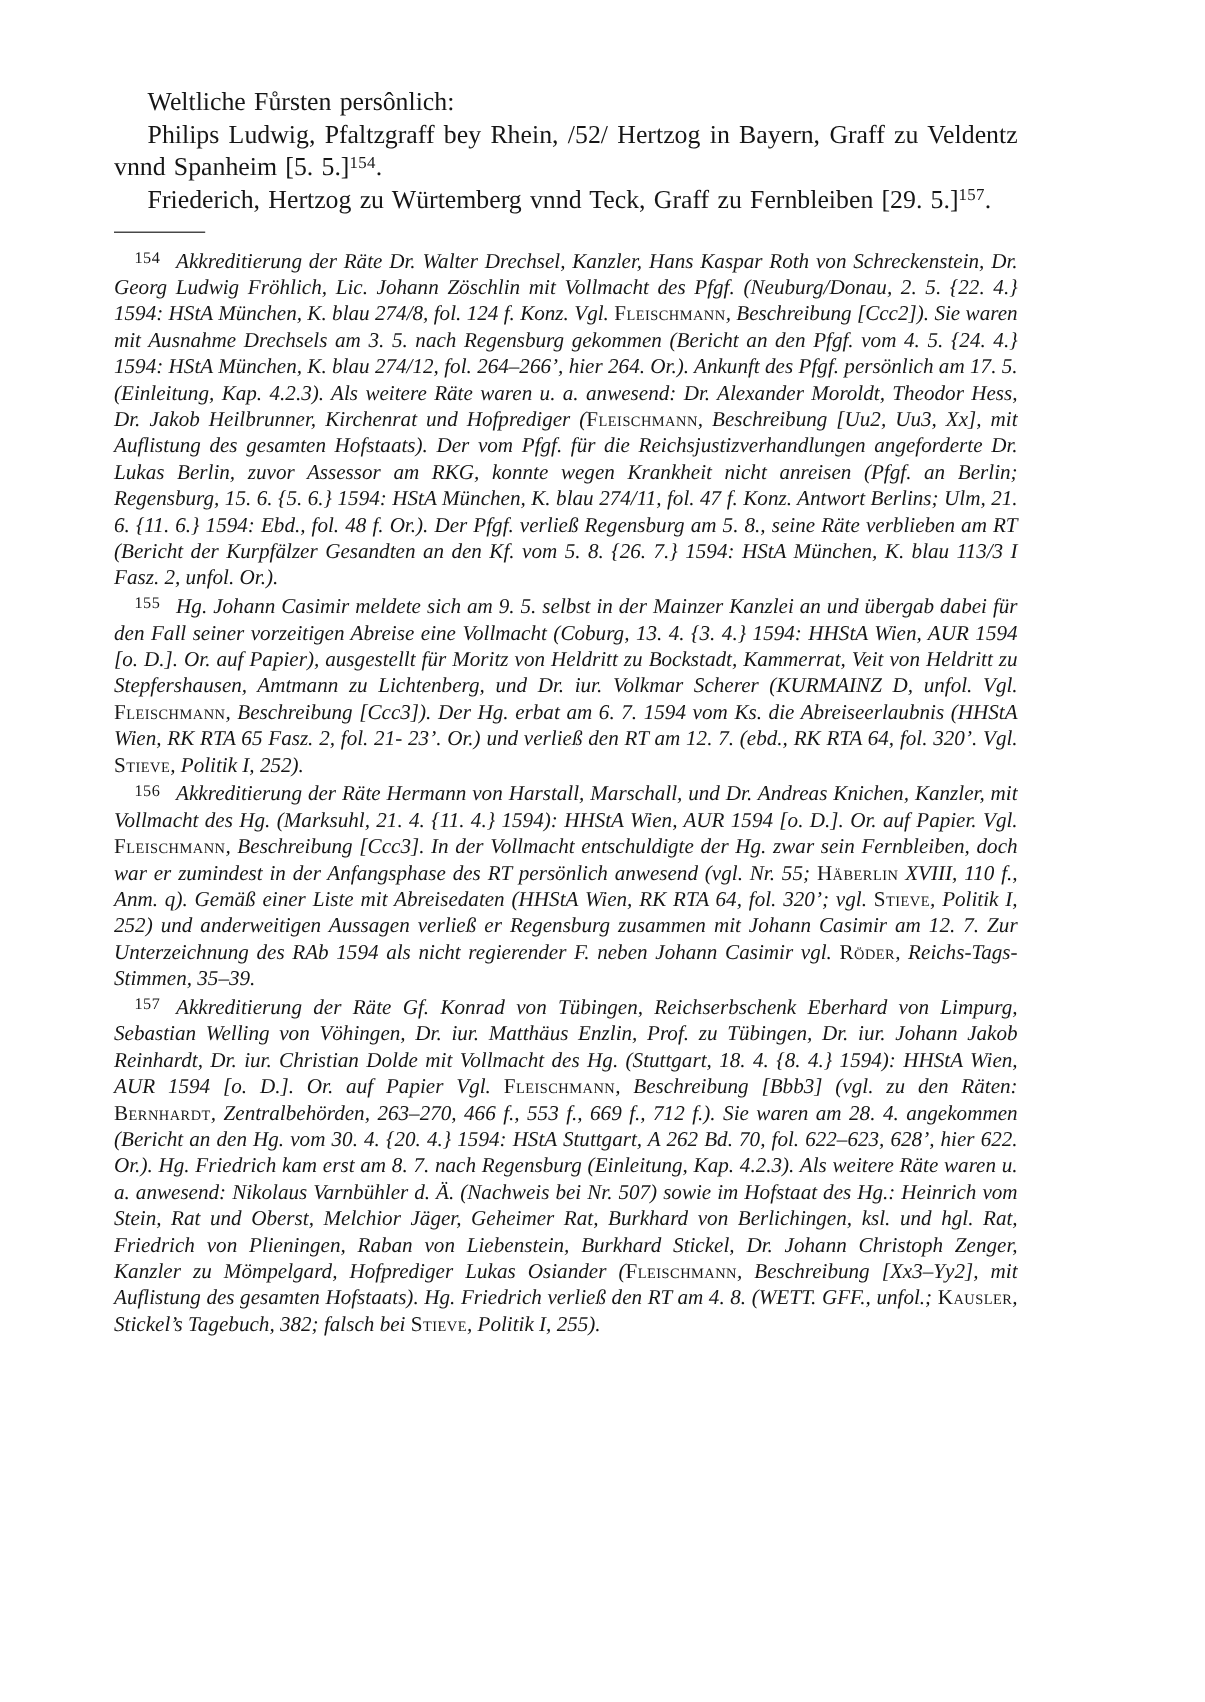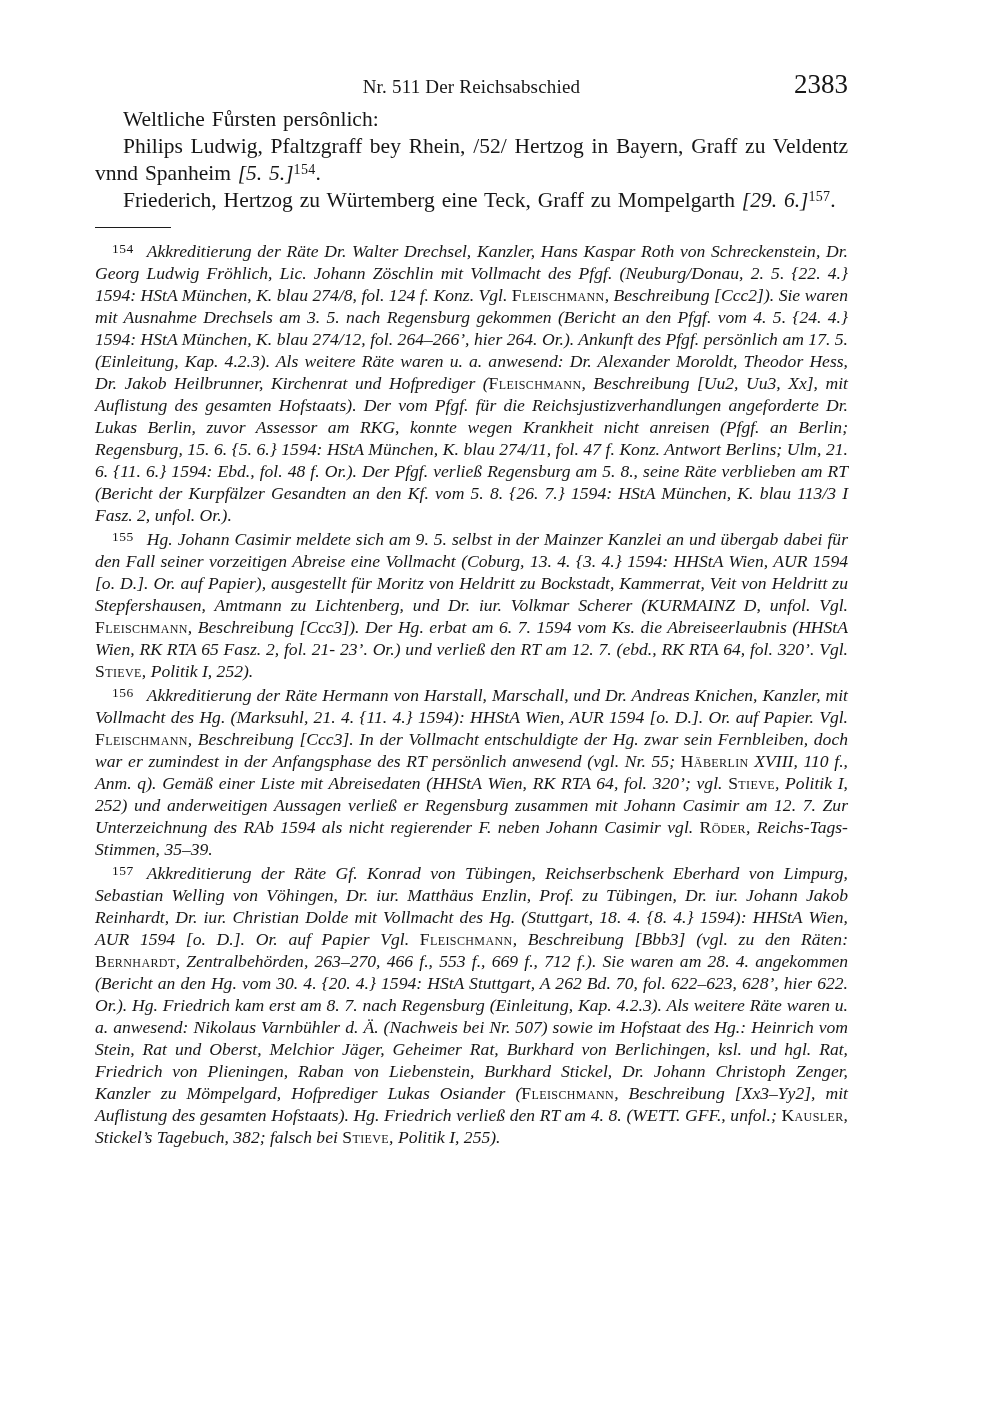--- a/index.html
+++ b/index.html
@@ -28,21 +28,21 @@
     font-size: 27px; line-height: 32px;
   }
   .body-paragraphs { }
   .para {
     margin: 0;
     font-size: 21.5px; line-height: 27px;
     text-align: justify;
     text-indent: 28px;
     word-spacing: 1.5px;
   }
-  .it { font-style: italic; }
+  .it { }
   .fnref {
     font-size: 14px;
     line-height: 0;
     vertical-align: 6px;
     letter-spacing: 0.3px;
   }
   .fn-separator {
     width: 76px;
     border: none;
     border-top: 1.6px solid #1c1c1c;
@@ -67,29 +67,25 @@
     font-style: normal;
     font-variant: small-caps;
     letter-spacing: 0.4px;
   }
 </style>
 </head>
 <body>
 
 <div class="textblock">
 
-  <div class="header">
-    <div class="header-title">Nr. 511 Der Reichsabschied</div>
-    <div class="page-number">2383</div>
-  </div>
 
   <div class="body-paragraphs">
       <p class="para"><span>Weltliche Fůrsten persônlich:</span></p>
       <p class="para"><span>Philips Ludwig, Pfaltzgraff bey Rhein, /52/ Hertzog in Bayern, Graff zu Veldentz vnnd Spanheim </span><span class="it">[5. 5.]</span><span class="fnref">154</span><span>.</span></p>
-      <p class="para"><span>Friederich, Hertzog zu Würtemberg eine Teck, Graff zu Mompelgarth </span><span class="it">[29. 6.]</span><span class="fnref">157</span><span>.</span></p>
+      <p class="para"><span>Friederich, Hertzog zu Würtemberg vnnd Teck, Graff zu Fernbleiben </span><span class="it">[29. 5.]</span><span class="fnref">157</span><span>.</span></p>
     </div>
 
   <hr class="fn-separator">
 
   <div class="footnotes">
       <div class="footnote"><span class="fn-num">154</span><span class="it">Akkreditierung der Räte Dr. Walter Drechsel, Kanzler, Hans Kaspar Roth von Schreckenstein, Dr. Georg Ludwig Fröhlich, Lic. Johann Zöschlin mit Vollmacht des Pfgf. (Neuburg/Donau, 2. 5. {22. 4.} 1594: HStA München, K. blau 274/8, fol. 124 f. Konz. Vgl. </span><span class="sc">Fleischmann</span><span class="it">, Beschreibung [Ccc2]). Sie waren mit Ausnahme Drechsels am 3. 5. nach Regensburg gekommen (Bericht an den Pfgf. vom 4. 5. {24. 4.} 1594: HStA München, K. blau 274/12, fol. 264–266’, hier 264. Or.). Ankunft des Pfgf. persönlich am 17. 5. (Einleitung, Kap. 4.2.3). Als weitere Räte waren u. a. anwesend: Dr. Alexander Moroldt, Theodor Hess, Dr. Jakob Heilbrunner, Kirchenrat und Hofprediger (</span><span class="sc">Fleischmann</span><span class="it">, Beschreibung [Uu2, Uu3, Xx], mit Auflistung des gesamten Hofstaats). Der vom Pfgf. für die Reichsjustizverhandlungen angeforderte Dr. Lukas Berlin, zuvor Assessor am RKG, konnte wegen Krankheit nicht anreisen (Pfgf. an Berlin; Regensburg, 15. 6. {5. 6.} 1594: HStA München, K. blau 274/11, fol. 47 f. Konz. Antwort Berlins; Ulm, 21. 6. {11. 6.} 1594: Ebd., fol. 48 f. Or.). Der Pfgf. verließ Regensburg am 5. 8., seine Räte verblieben am RT (Bericht der Kurpfälzer Gesandten an den Kf. vom 5. 8. {26. 7.} 1594: HStA München, K. blau 113/3 I Fasz. 2, unfol. Or.).</span></div>
       <div class="footnote"><span class="fn-num">155</span><span class="it">Hg. Johann Casimir meldete sich am 9. 5. selbst in der Mainzer Kanzlei an und übergab dabei für den Fall seiner vorzeitigen Abreise eine Vollmacht (Coburg, 13. 4. {3. 4.} 1594: HHStA Wien, AUR 1594 [o. D.]. Or. auf Papier), ausgestellt für Moritz von Heldritt zu Bockstadt, Kammerrat, Veit von Heldritt zu Stepfershausen, Amtmann zu Lichtenberg, und Dr. iur. Volkmar Scherer (KURMAINZ D, unfol. Vgl. </span><span class="sc">Fleischmann</span><span class="it">, Beschreibung [Ccc3]). Der Hg. erbat am 6. 7. 1594 vom Ks. die Abreiseerlaubnis (HHStA Wien, RK RTA 65 Fasz. 2, fol. 21- 23’. Or.) und verließ den RT am 12. 7. (ebd., RK RTA 64, fol. 320’. Vgl. </span><span class="sc">Stieve</span><span class="it">, Politik I, 252).</span></div>
       <div class="footnote"><span class="fn-num">156</span><span class="it">Akkreditierung der Räte Hermann von Harstall, Marschall, und Dr. Andreas Knichen, Kanzler, mit Vollmacht des Hg. (Marksuhl, 21. 4. {11. 4.} 1594): HHStA Wien, AUR 1594 [o. D.]. Or. auf Papier. Vgl. </span><span class="sc">Fleischmann</span><span class="it">, Beschreibung [Ccc3]. In der Vollmacht entschuldigte der Hg. zwar sein Fernbleiben, doch war er zumindest in der Anfangsphase des RT persönlich anwesend (vgl. Nr. 55; </span><span class="sc">Häberlin</span><span class="it"> XVIII, 110 f., Anm. q). Gemäß einer Liste mit Abreisedaten (HHStA Wien, RK RTA 64, fol. 320’; vgl. </span><span class="sc">Stieve</span><span class="it">, Politik I, 252) und anderweitigen Aussagen verließ er Regensburg zusammen mit Johann Casimir am 12. 7. Zur Unterzeichnung des RAb 1594 als nicht regierender F. neben Johann Casimir vgl. </span><span class="sc">Röder</span><span class="it">, Reichs-Tags-Stimmen, 35–39.</span></div>
       <div class="footnote"><span class="fn-num">157</span><span class="it">Akkreditierung der Räte Gf. Konrad von Tübingen, Reichserbschenk Eberhard von Limpurg, Sebastian Welling von Vöhingen, Dr. iur. Matthäus Enzlin, Prof. zu Tübingen, Dr. iur. Johann Jakob Reinhardt, Dr. iur. Christian Dolde mit Vollmacht des Hg. (Stuttgart, 18. 4. {8. 4.} 1594): HHStA Wien, AUR 1594 [o. D.]. Or. auf Papier Vgl. </span><span class="sc">Fleischmann</span><span class="it">, Beschreibung [Bbb3] (vgl. zu den Räten: </span><span class="sc">Bernhardt</span><span class="it">, Zentralbehörden, 263–270, 466 f., 553 f., 669 f., 712 f.). Sie waren am 28. 4. angekommen (Bericht an den Hg. vom 30. 4. {20. 4.} 1594: HStA Stuttgart, A 262 Bd. 70, fol. 622–623, 628’, hier 622. Or.). Hg. Friedrich kam erst am 8. 7. nach Regensburg (Einleitung, Kap. 4.2.3). Als weitere Räte waren u. a. anwesend: Nikolaus Varnbühler d. Ä. (Nachweis bei Nr. 507) sowie im Hofstaat des Hg.: Heinrich vom Stein, Rat und Oberst, Melchior Jäger, Geheimer Rat, Burkhard von Berlichingen, ksl. und hgl. Rat, Friedrich von Plieningen, Raban von Liebenstein, Burkhard Stickel, Dr. Johann Christoph Zenger, Kanzler zu Mömpelgard, Hofprediger Lukas Osiander (</span><span class="sc">Fleischmann</span><span class="it">, Beschreibung [Xx3–Yy2], mit Auflistung des gesamten Hofstaats). Hg. Friedrich verließ den RT am 4. 8. (WETT. GFF., unfol.; </span><span class="sc">Kausler</span><span class="it">, Stickel’s Tagebuch, 382; falsch bei </span><span class="sc">Stieve</span><span class="it">, Politik I, 255).</span></div>
     </div>

